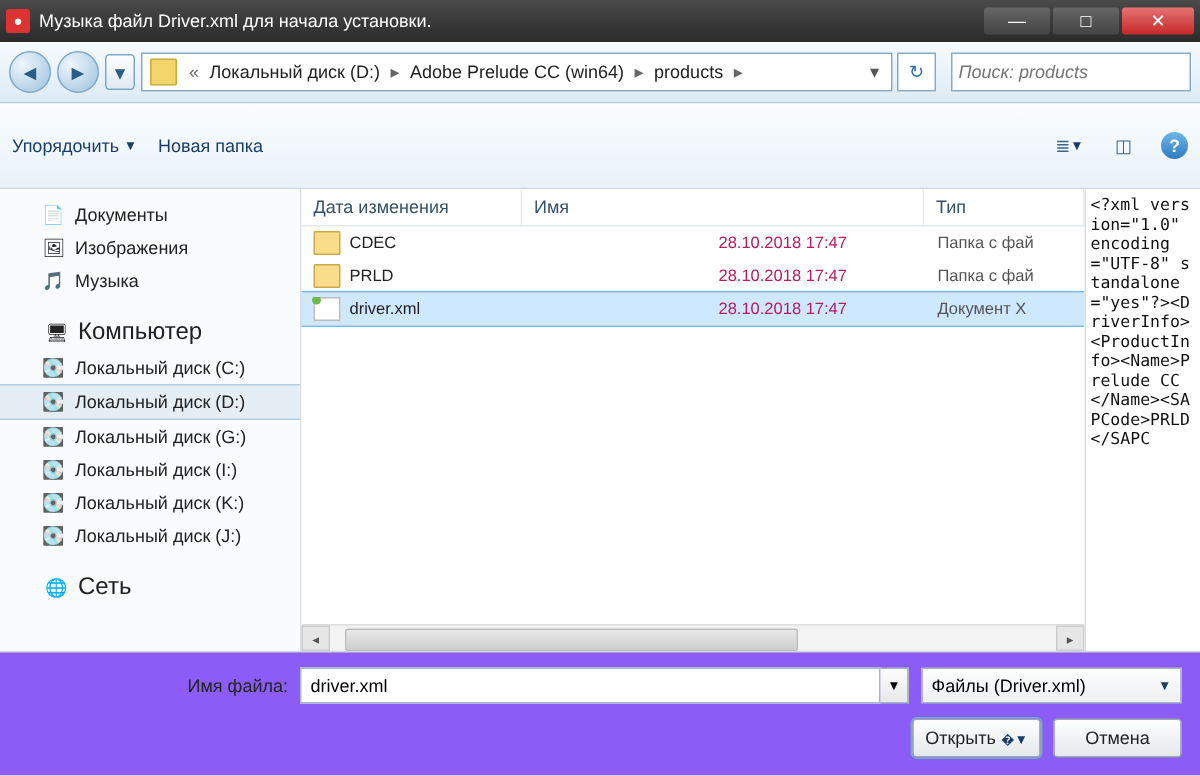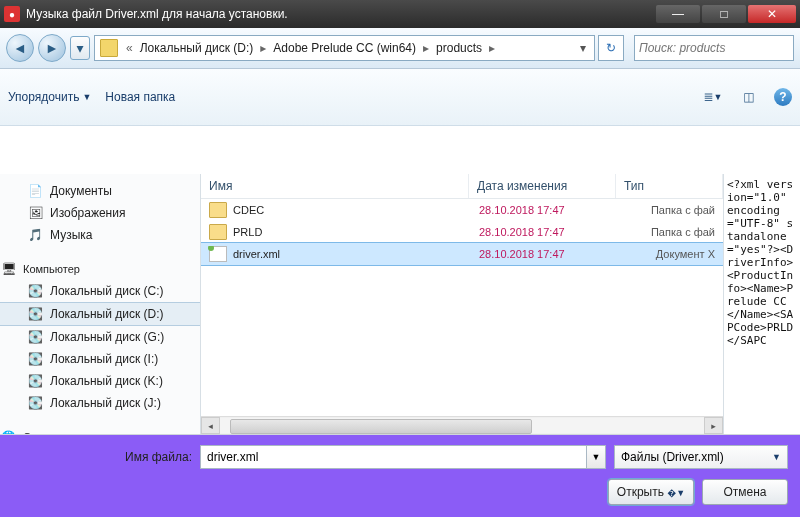--- a/index.html
+++ b/index.html
@@ -75,30 +75,30 @@
   .toolbar{
     height:32px;background:linear-gradient(to bottom,#fafdff,#e9f2f8);
     border-bottom:1px solid #cfdde8;display:flex;align-items:center;padding:12px 8px;gap:14px;
   }
   .tb-item{color:#1a3e6b;display:flex;align-items:center;gap:3px;cursor:default;}
   .tb-arrow{font-size:9px;color:#1a3e6b;}
   .tb-spacer{flex:1;}
   .tb-ico{width:22px;height:22px;display:flex;align-items:center;justify-content:center;color:#3e668d;border-radius:2px;}
   .help{width:18px;height:18px;border-radius:50%;background:linear-gradient(#6fb6e8,#2d7bc1);color:#fff;font-weight:bold;display:flex;align-items:center;justify-content:center;font-size:12px;}
   
-  .body{flex:1;display:flex;min-height:0;margin-top:48px;}
+  .body{flex:1;display:flex;min-height:0;}
   .sidebar{
     width:200px;background:#fafbfc;border-right:1px solid #d7dfe5;
     padding:6px 0;overflow:auto;
   }
   .side-item{
     display:flex;align-items:center;gap:6px;padding:3px 8px 3px 28px;
     color:#222;white-space:nowrap;
   }
-  .side-item.lvl0{padding-left:1px;font-size:11px;}
+  .side-item.lvl0{padding-left:30px;font-size:16px;}
   .side-item.selected{background:#e5eef5;border:1px solid #b5cde0;border-left:none;border-right:none;}
   .side-ico{width:16px;height:16px;display:inline-flex;align-items:center;justify-content:center;font-size:12px;}
   .ico-lib::before{content:"📄";}
   .ico-img::before{content:"🖼";}
   .ico-mus::before{content:"🎵";color:#2d7bc1;}
   .ico-comp::before{content:"🖥";}
   .ico-drv::before{content:"💽";}
   .ico-net::before{content:"🌐";}
   .side-gap{height:12px;}
   .main{flex:1;display:flex;flex-direction:column;min-width:0;}
@@ -112,21 +112,21 @@
   .col.name{flex:1;}
   .col.date{width:130px;}
   .col.type{width:90px;}
   .rows{flex:1;overflow:auto;}
   .row{
     height:22px;display:flex;align-items:center;font-size:11px;color:#222;
   }
   .row .cell{padding:0 8px;white-space:nowrap;overflow:hidden;text-overflow:ellipsis;}
   .row .cname{flex:1;display:flex;align-items:center;gap:6px;}
   .row .cdate{width:130px;color:#be185d;}
-  .row .ctype{width:90px;color:#555;text-align:right;}
+  .row .ctype{width:90px;color:#555;}
   .row.selected{background:#cde8ff;outline:1px solid #7db9e8;}
   .fico{width:16px;height:14px;display:inline-block;}
   .fico.folder{background:#f9dd8a;border:1px solid #caa94a;border-radius:1px;}
   .fico.xml{background:#fff;border:1px solid #bbb;position:relative;}
   .fico.xml::after{content:"";position:absolute;width:6px;height:6px;background:#6fb84f;border-radius:50%;top:-2px;left:-2px;}
   .hscroll{height:17px;background:#f0f0f0;border-top:1px solid #ddd;display:flex;align-items:center;}
   .hscroll .arrow{width:17px;height:15px;background:#e6e6e6;border:1px solid #ccc;display:flex;align-items:center;justify-content:center;font-size:9px;color:#555;}
   .hscroll .track{flex:1;height:15px;background:#f4f4f4;position:relative;}
   .hscroll .thumb{position:absolute;left:10px;width:300px;height:13px;top:1px;background:linear-gradient(#e8e8e8,#cfcfcf);border:1px solid #bbb;border-radius:2px;}
   .preview{
@@ -258,22 +258,22 @@
       <div class="side-item lvl0">
         <span class="side-ico ico-net"></span>
         <span>Сеть</span>
       </div>
     </div>
 
     <div class="main">
       <div class="main-row">
         <div class="filelist">
           <div class="cols">
+            <div class="col date">Дата изменения</div>
             <div class="col name">Имя</div>
-            <div class="col date">Дата изменения</div>
             <div class="col type">Тип</div>
           </div>
           <div class="rows" id="rows">
               <div class="row">
                 <div class="cell cname">
                   <span class="fico folder"></span>
                   <span>CDEC</span>
                 </div>
                 <div class="cell cdate">28.10.2018 17:47</div>
                 <div class="cell ctype">Папка с фай</div>

